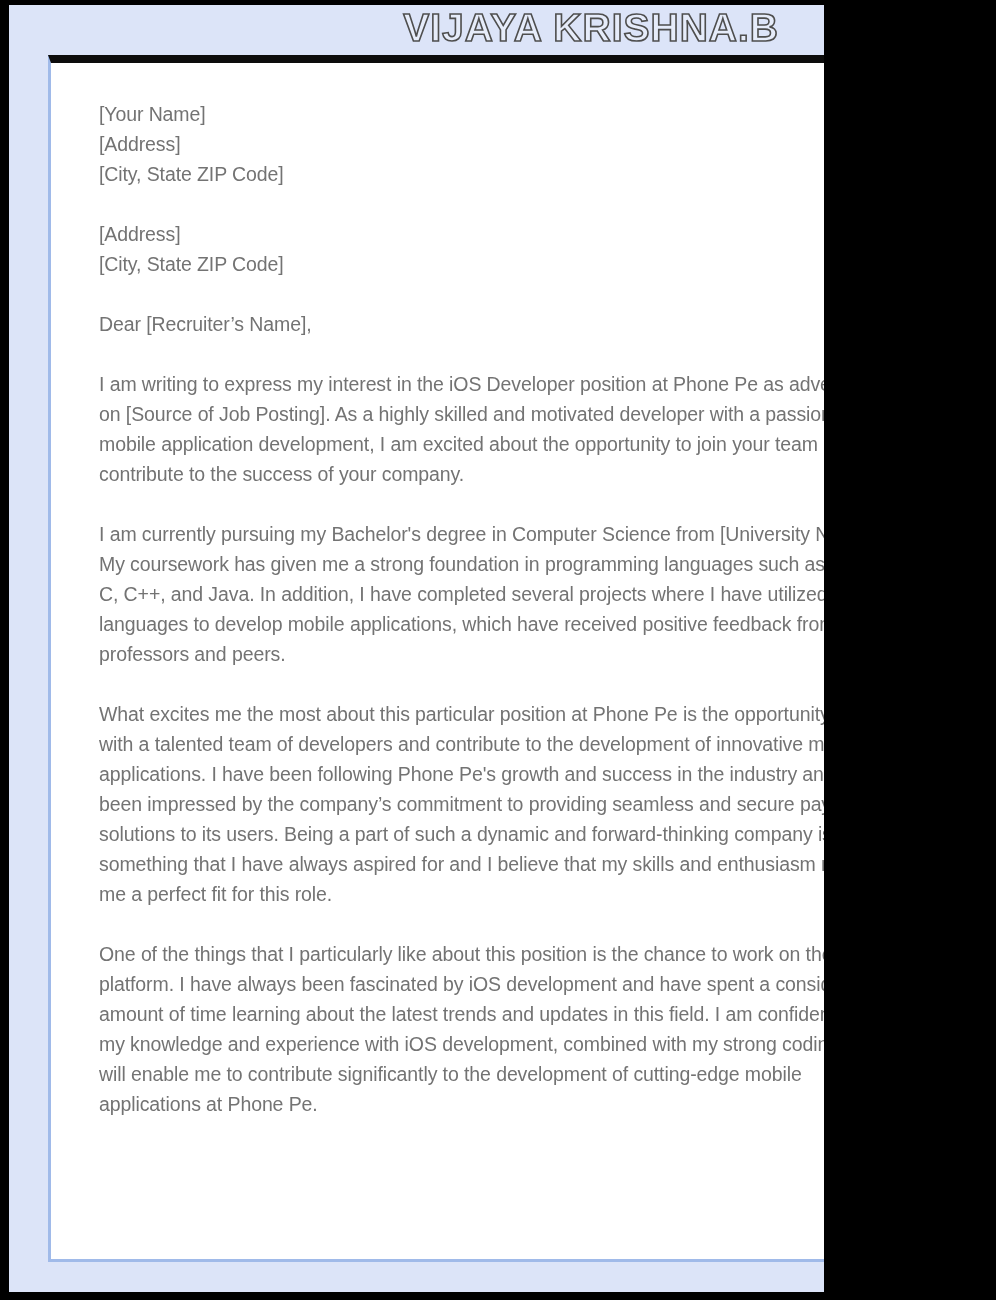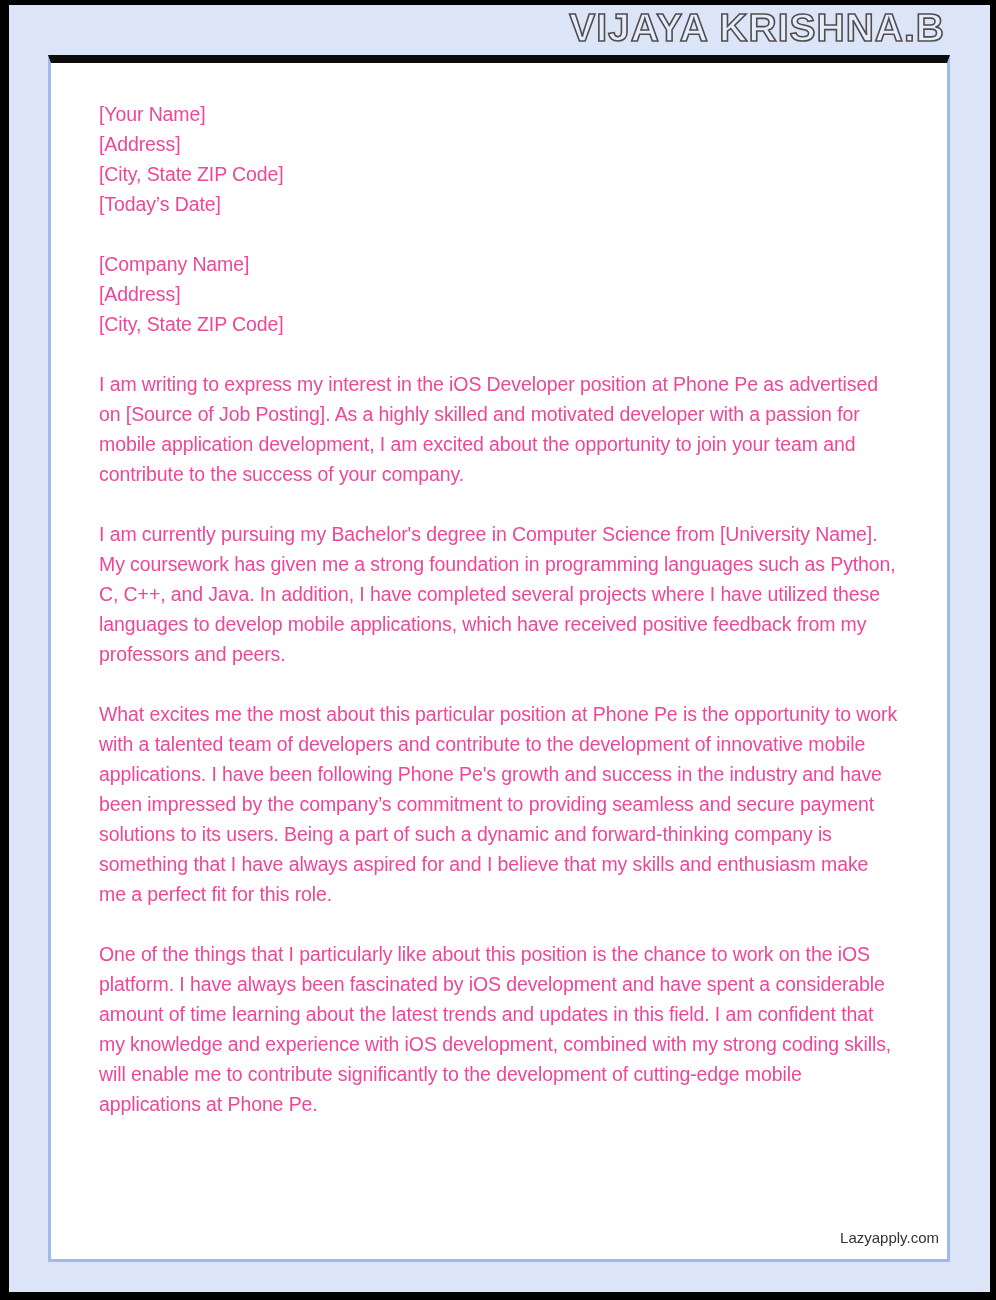--- a/index.html
+++ b/index.html
@@ -6,21 +6,21 @@
   body {
     width: 996px; height: 1300px;
     background: #000000;
     position: relative;
     overflow: hidden;
     font-family: "Liberation Sans", sans-serif;
   }
   .screen {
     position: absolute;
     left: 9px; top: 5px;
-    width: 981px; height: 1287px;
+    width: 815px; height: 1287px;
     background: #dce4f8;
     overflow: hidden;
   }
   .brand-title {
     position: absolute;
     top: 1px; right: 45px;
     font-size: 39px;
     font-weight: 600;
     letter-spacing: 1px;
     white-space: nowrap;
@@ -36,21 +36,21 @@
     border-top: 8px solid #0c0c0c;
     border-left: 3px solid #a0bae9;
     border-right: 3px solid #a0bae9;
     border-bottom: 3px solid #a0bae9;
     padding: 36px 48px 0 48px;
   }
   .block {
     margin: 0 0 30px 0;
     font-size: 19.5px;
     line-height: 30px;
-    color: #ec4899;
+    color: #737373;
     letter-spacing: -0.1px;
   }
   .addr-line { min-height: 30px; }
   .watermark {
     position: absolute;
     right: 8px; bottom: 12px;
     font-size: 15px;
     line-height: 18px;
     color: #333333;
   }
@@ -61,29 +61,28 @@
 <div class="screen">
 
   <div class="brand-title">VIJAYA KRISHNA.B</div>
 
   <div class="page">
 
     <div class="block">
       <div class="addr-line">[Your Name]</div>
       <div class="addr-line">[Address]</div>
       <div class="addr-line">[City, State ZIP Code]</div>
-      <div class="addr-line">[Today’s Date]</div>
     </div>
 
     <div class="block">
-      <div class="addr-line">[Company Name]</div>
       <div class="addr-line">[Address]</div>
       <div class="addr-line">[City, State ZIP Code]</div>
     </div>
 
+    <p class="block">Dear [Recruiter’s Name],</p>
 
     <p class="block">I am writing to express my interest in the iOS Developer position at Phone Pe as advertised on [Source of Job Posting]. As a highly skilled and motivated developer with a passion for mobile application development, I am excited about the opportunity to join your team and contribute to the success of your company.</p>
     <p class="block">I am currently pursuing my Bachelor's degree in Computer Science from [University Name]. My coursework has given me a strong foundation in programming languages such as Python, C, C++, and Java. In addition, I have completed several projects where I have utilized these languages to develop mobile applications, which have received positive feedback from my professors and peers.</p>
     <p class="block">What excites me the most about this particular position at Phone Pe is the opportunity to work with a talented team of developers and contribute to the development of innovative mobile applications. I have been following Phone Pe's growth and success in the industry and have been impressed by the company’s commitment to providing seamless and secure payment solutions to its users. Being a part of such a dynamic and forward-thinking company is something that I have always aspired for and I believe that my skills and enthusiasm make me a perfect fit for this role.</p>
     <p class="block">One of the things that I particularly like about this position is the chance to work on the iOS platform. I have always been fascinated by iOS development and have spent a considerable amount of time learning about the latest trends and updates in this field. I am confident that my knowledge and experience with iOS development, combined with my strong coding skills, will enable me to contribute significantly to the development of cutting-edge mobile applications at Phone Pe.</p>
 
     <div class="watermark">Lazyapply.com</div>
   </div>
 
 </div>

